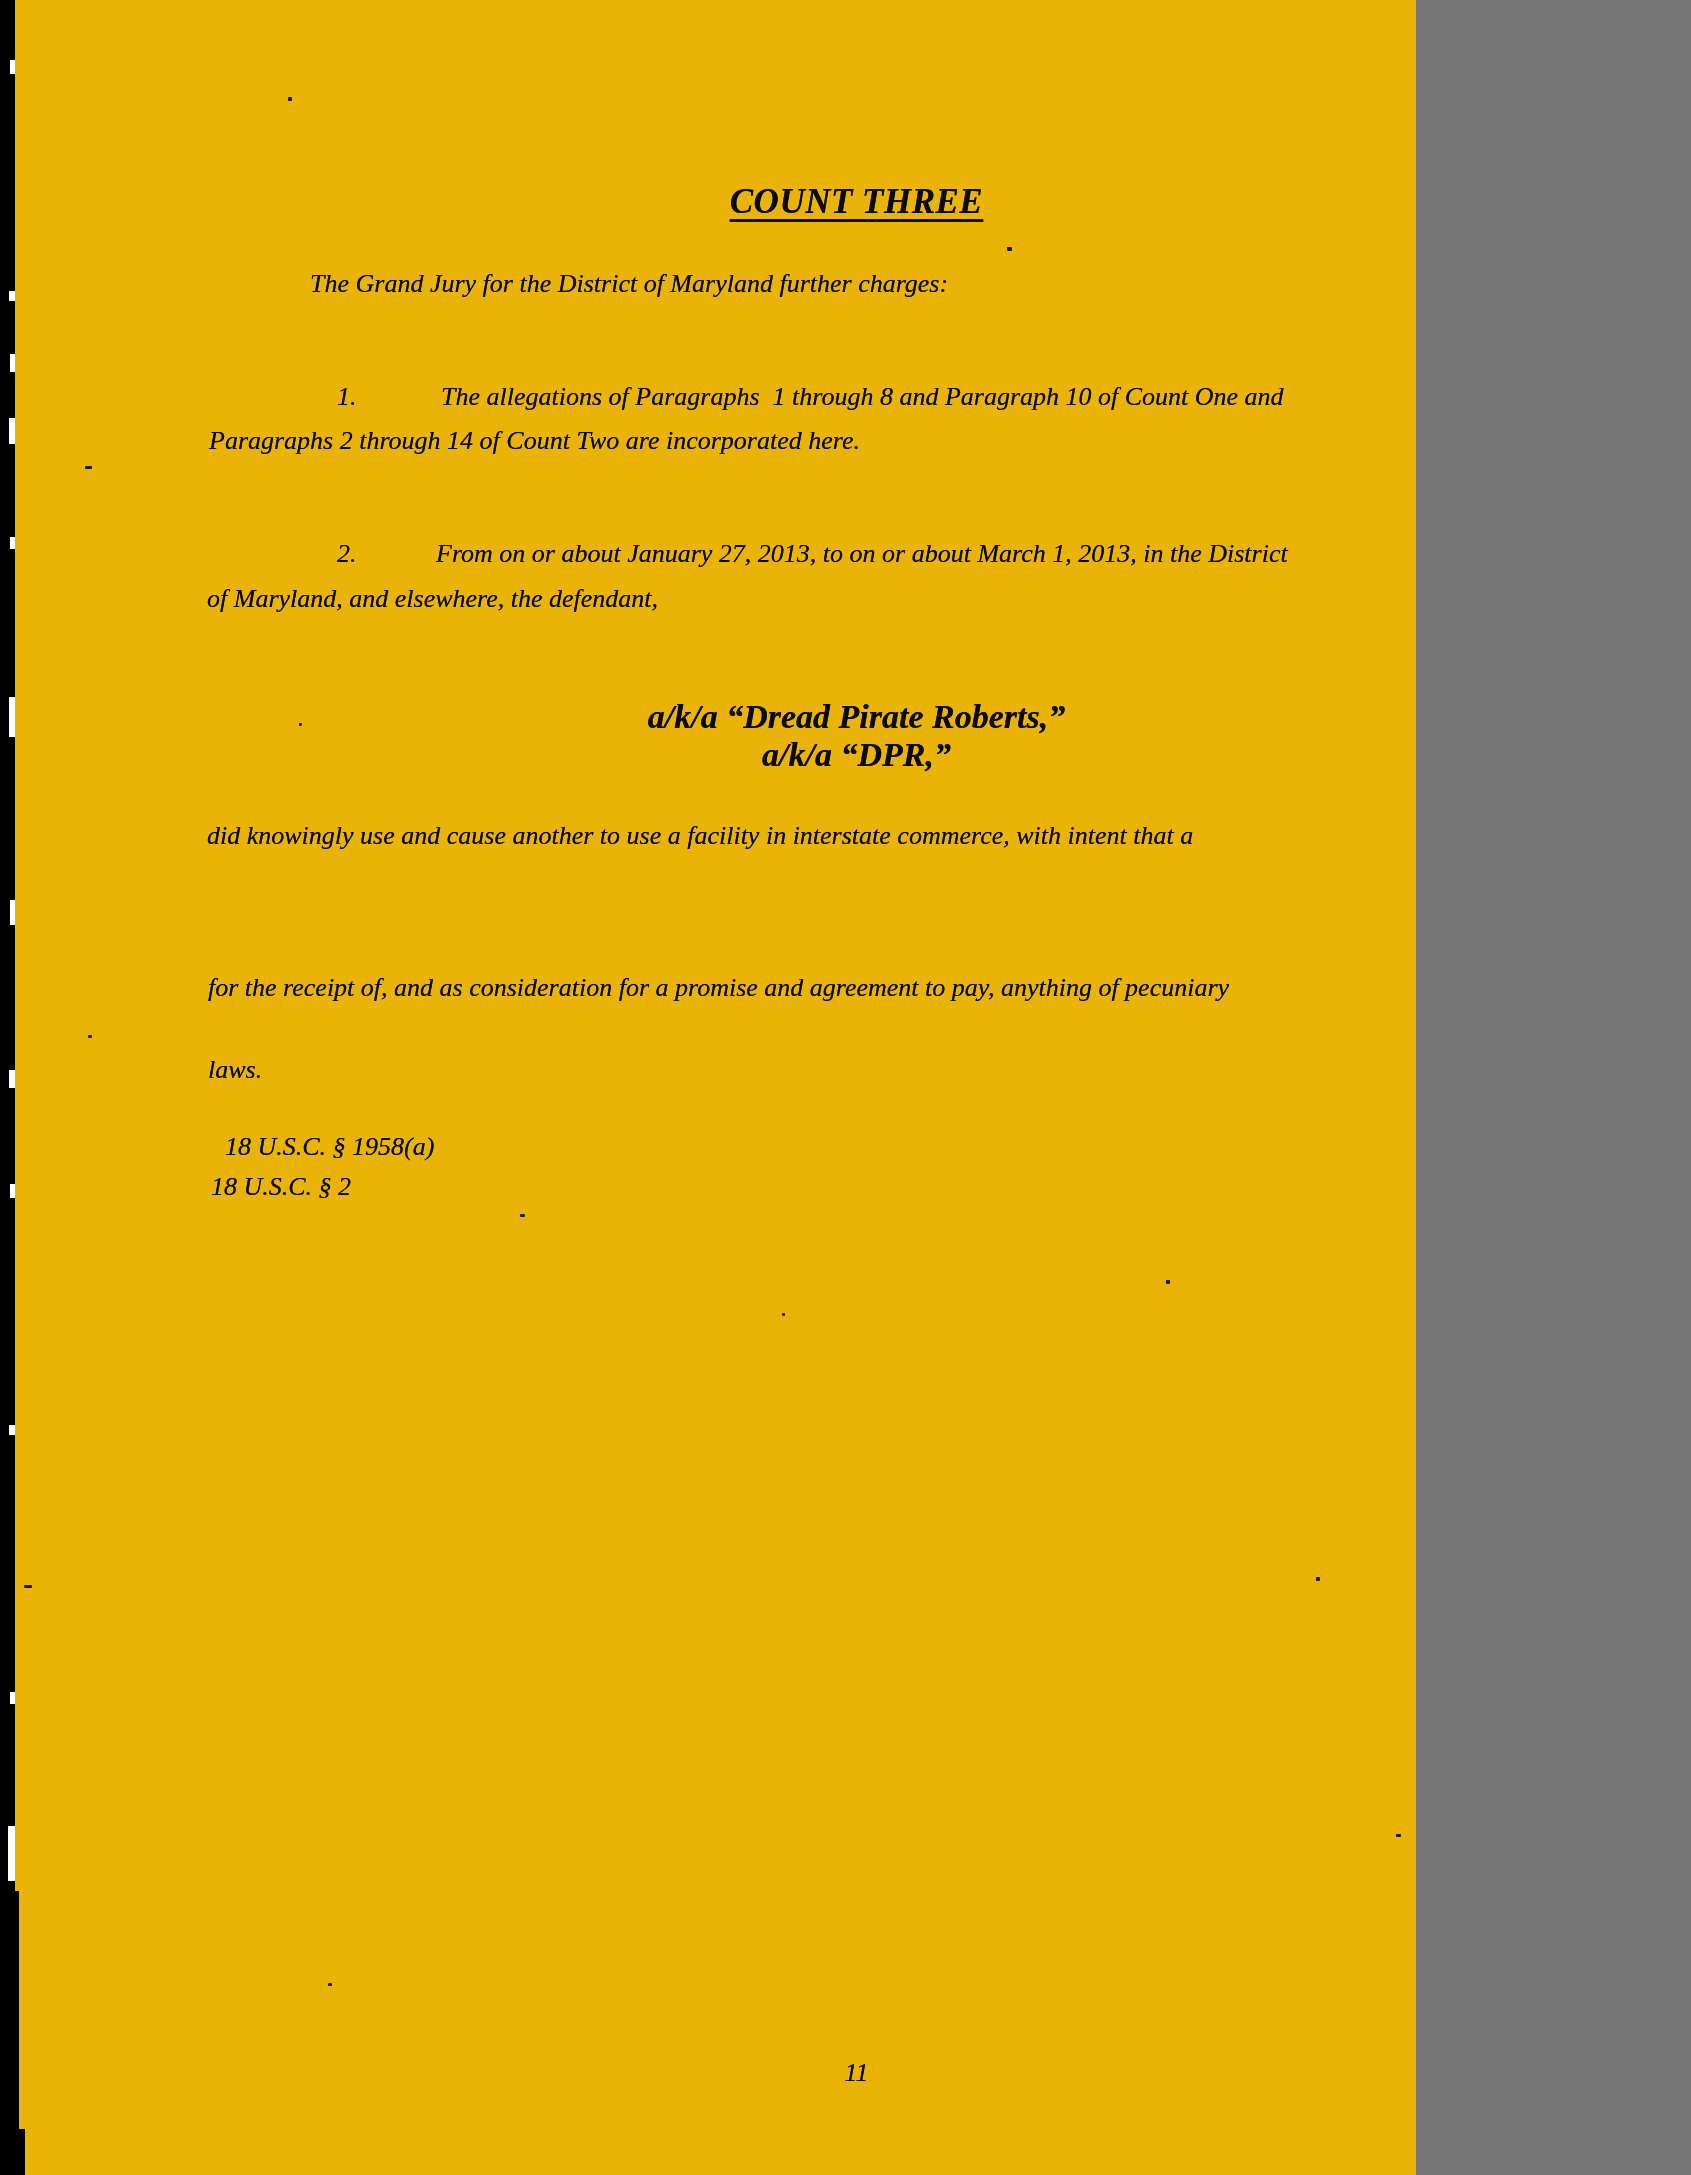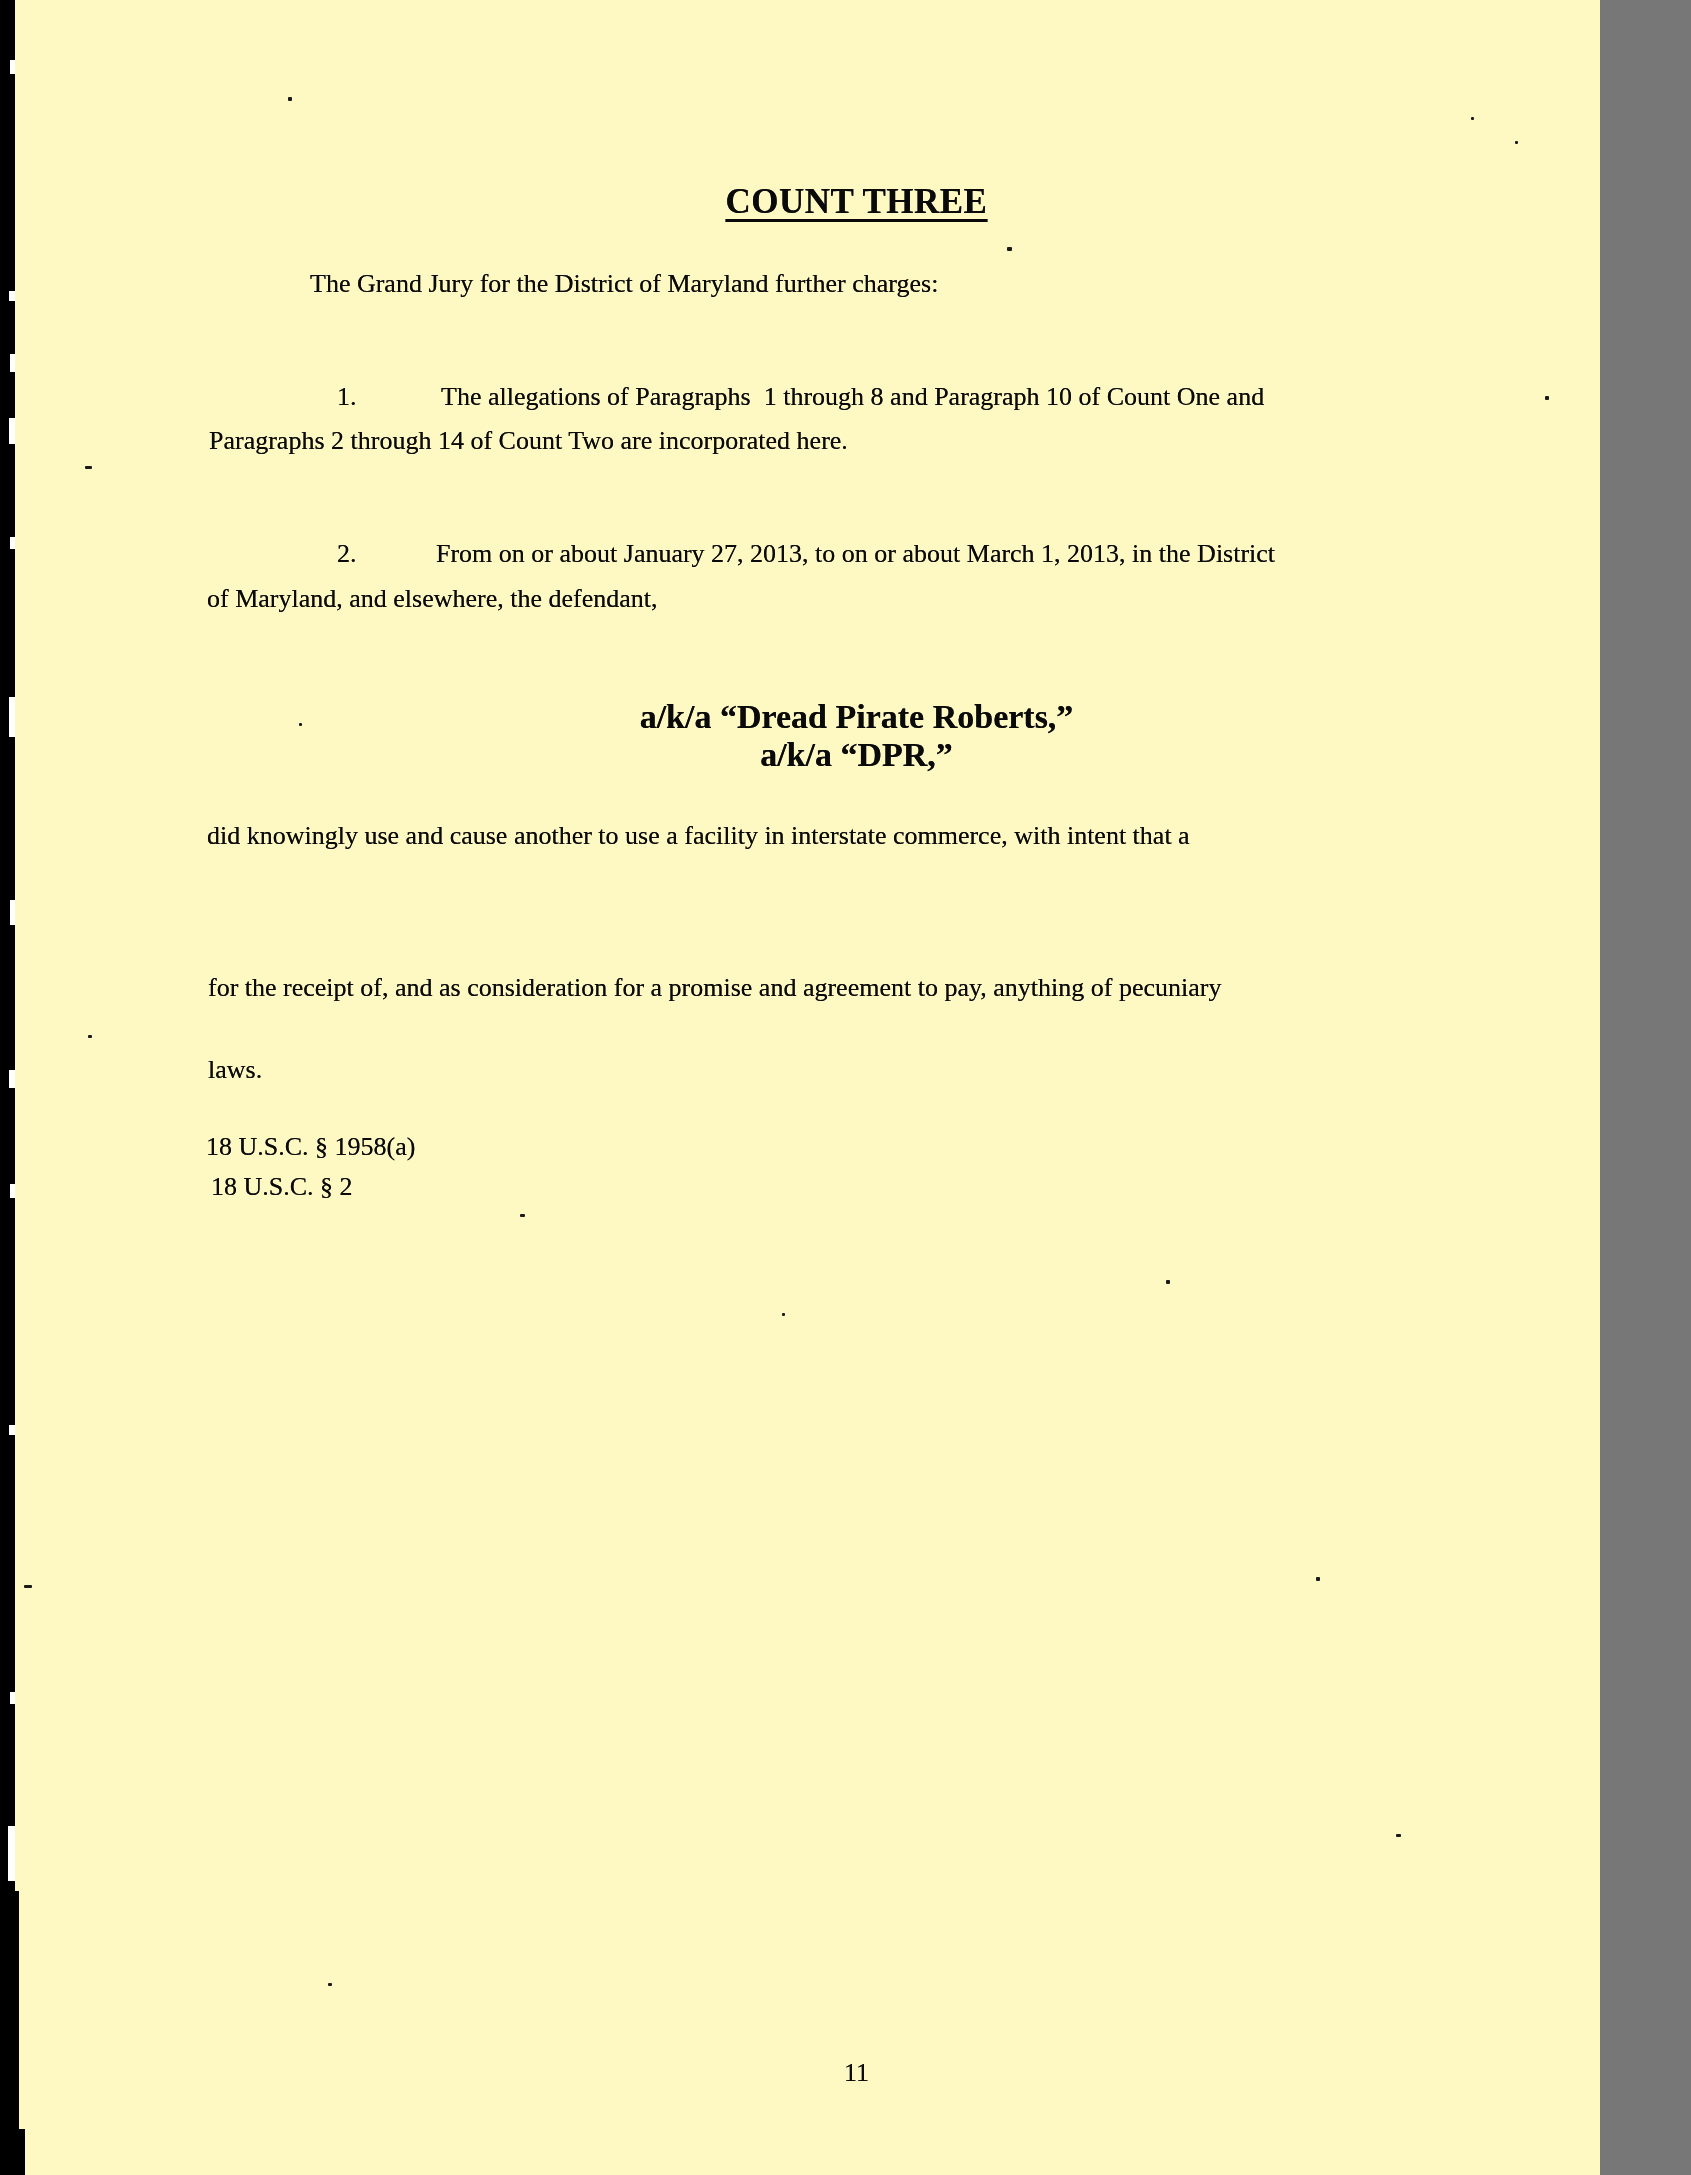--- a/index.html
+++ b/index.html
@@ -1,22 +1,23 @@
 <!DOCTYPE html>
 <html><head>
 <meta charset="utf-8">
 <style>
   html,body{margin:0;padding:0;background:#777;}
   .page{
     position:relative;
-    width:1600px;height:2175px;
-    background:#fef9c3;
+    width:1416px;height:2175px;
+    background:#eab308;
     overflow:hidden;
     font-family:"Liberation Serif", serif;
     color:#0a0a0a;
+    font-style:italic;
   }
   
   .scan-band{position:absolute;left:0;top:0;width:15px;height:2175px;background:#000;}
   .band-notch{position:absolute;background:#fff;}
   .band-step{position:absolute;background:#000;}
   
   .line{
     position:absolute;
     font-size:26px;
     line-height:34px;
@@ -77,21 +78,21 @@
   </div>
   <div class="line" style="left:207px;top:582px;">of Maryland, and elsewhere, the defendant,</div>
 
   <div class="line center bold-center" style="top:700px;">a/k/a “Dread Pirate Roberts,”</div>
   <div class="line center bold-center" style="top:738px;">a/k/a “DPR,”</div>
 
   <div class="line" style="left:207px;top:819px;">did knowingly use and cause another to use a facility in interstate commerce, with intent that a</div>
   <div class="line" style="left:208px;top:971px;">for the receipt of, and as consideration for a promise and agreement to pay, anything of pecuniary</div>
   <div class="line" style="left:208px;top:1053px;">laws.</div>
 
-  <div class="line" style="left:206px;top:1130px;">18 U.S.C. § 1958(a)</div>
+  <div class="line" style="left:225px;top:1130px;">18 U.S.C. § 1958(a)</div>
   <div class="line" style="left:211px;top:1170px;">18 U.S.C. § 2</div>
 
   <div class="line center" style="top:2056px;">11</div>
 
   <div class="speck" style="left:288px;top:97px;width:4px;height:4px;"></div>
   <div class="speck" style="left:1471px;top:117px;width:3px;height:3px;"></div>
   <div class="speck" style="left:1515px;top:141px;width:3px;height:3px;"></div>
   <div class="speck" style="left:1007px;top:247px;width:5px;height:4px;"></div>
   <div class="speck" style="left:1545px;top:396px;width:4px;height:4px;"></div>
   <div class="speck" style="left:85px;top:466px;width:7px;height:3px;"></div>

